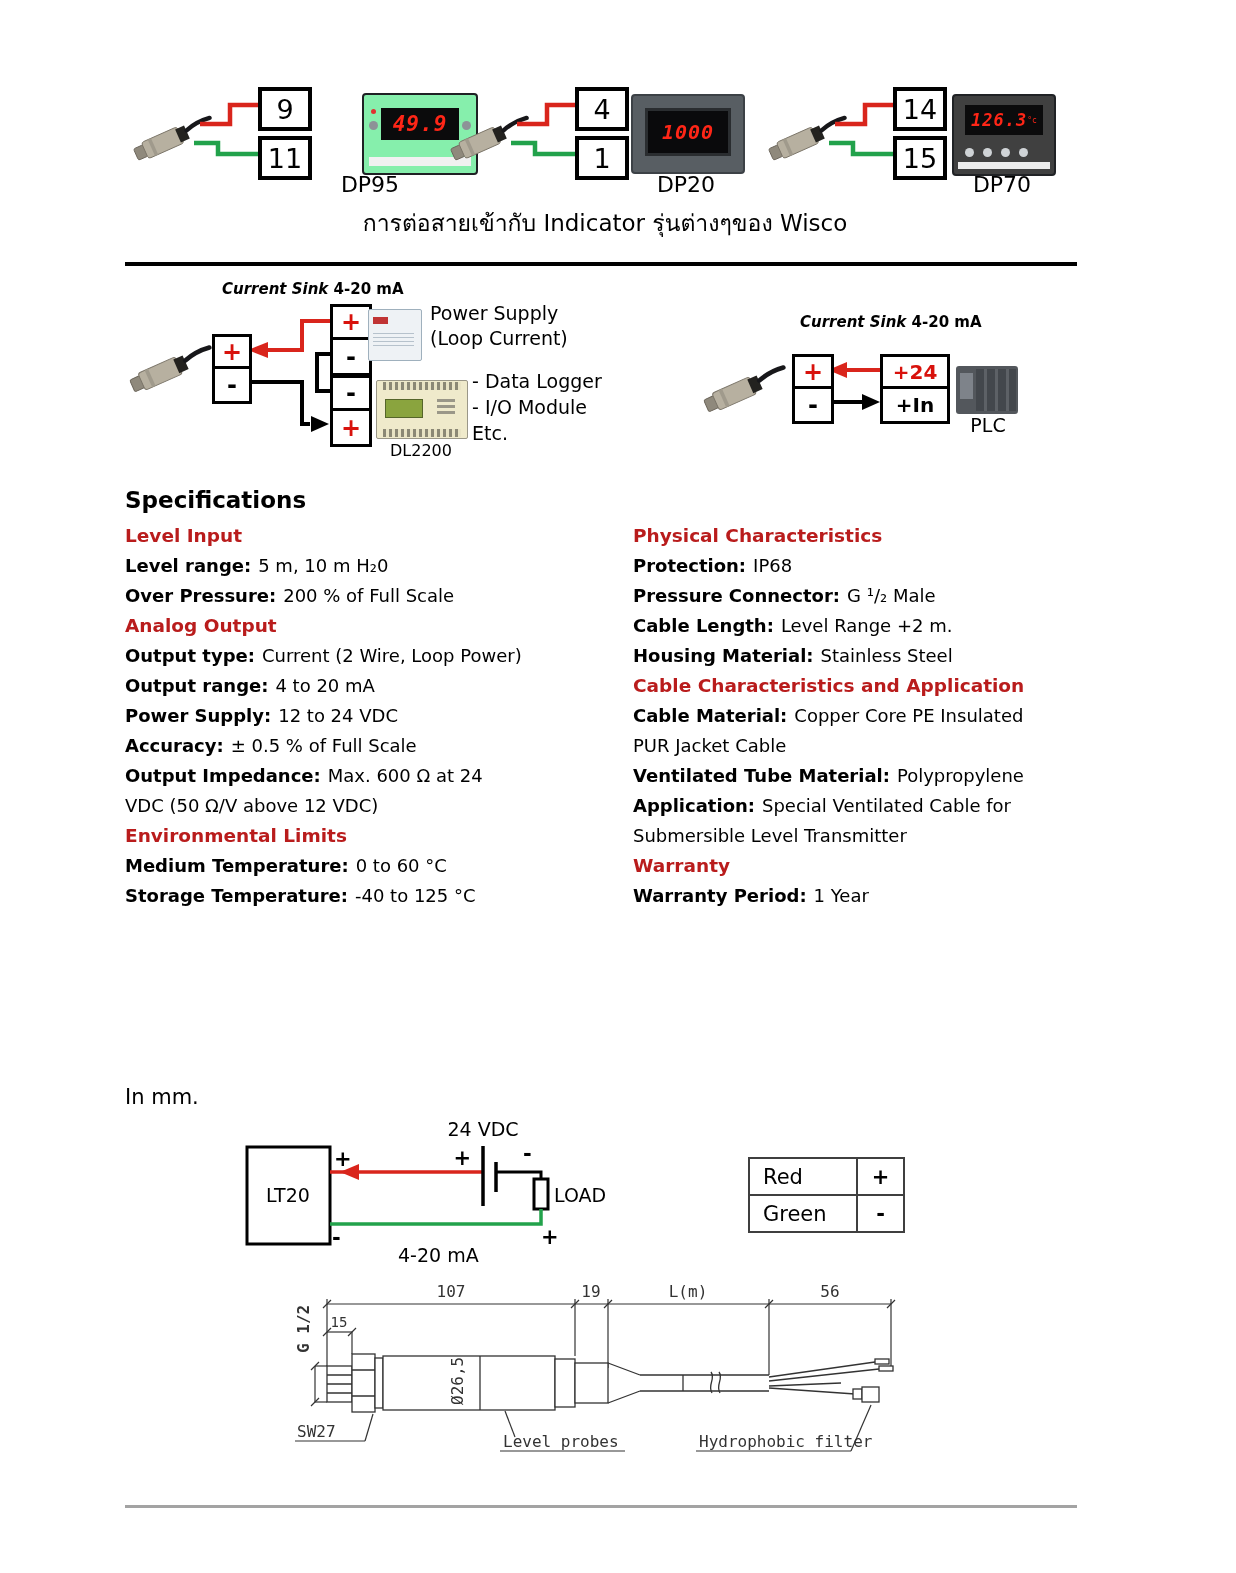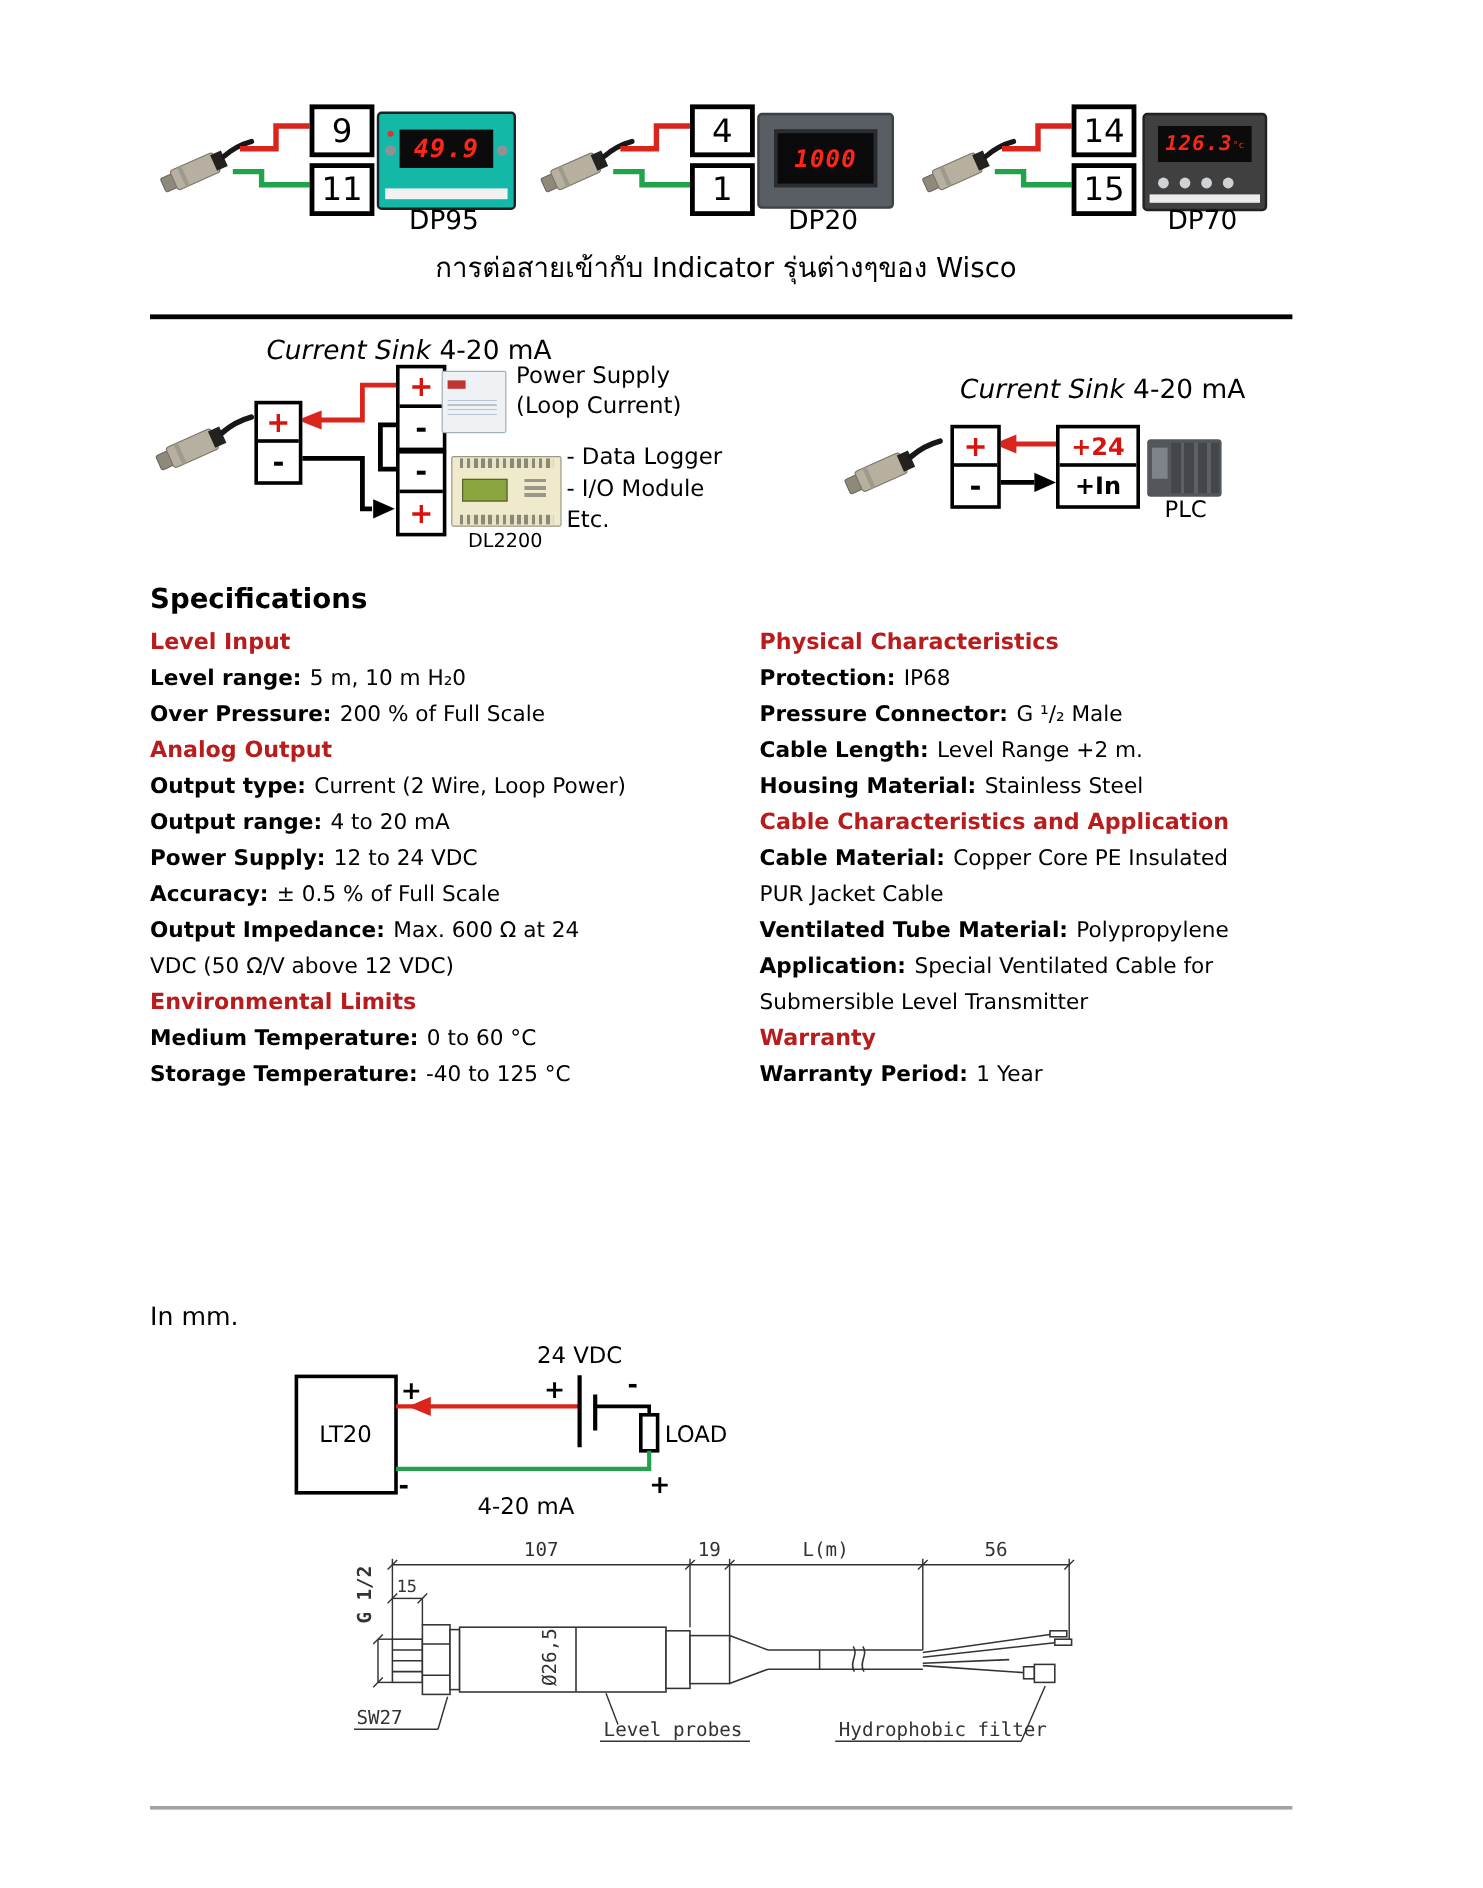--- a/index.html
+++ b/index.html
@@ -13,21 +13,21 @@
   .wire{fill:none;stroke-width:4.5px;}
   .wire.red{stroke:#d9251c;}
   .wire.green{stroke:#22a24b;}
   .tnum-box{position:absolute;width:46px;height:36px;border:4px solid #000;background:#fff;
     display:flex;align-items:center;justify-content:center;font-size:27px;}
   .ind-label{position:absolute;text-align:center;font-size:22px;}
 
   .meter{position:absolute;border-radius:4px;}
   .digits{font-family:"DejaVu Sans Mono","Liberation Mono",monospace;font-weight:bold;
     font-style:italic;color:#ff2617;letter-spacing:1px;}
-  .dp95{width:112px;height:78px;background:#14b8a6;border:2px solid #1f2124;}
+  .dp95{width:112px;height:78px;background:#86efac;border:2px solid #1f2124;margin-left:48px;}
   .dp95 .disp{position:absolute;left:17px;right:17px;top:13px;height:32px;background:#0b0b0c;
     display:flex;align-items:center;justify-content:center;}
   .dp95 .digits{font-size:21px;}
   .dp95 .led{position:absolute;left:7px;top:14px;width:5px;height:5px;border-radius:50%;background:#e03030;}
   .dp95 .btn{position:absolute;width:9px;height:9px;border-radius:50%;background:#8d9297;}
   .dp95 .btn.l{left:5px;top:26px;}
   .dp95 .btn.r{right:5px;top:26px;}
   .dp95 .strip{position:absolute;left:5px;right:5px;bottom:7px;height:9px;background:#f1f1f1;}
   .dp20{width:110px;height:76px;background:#585e63;border:2px solid #3c4146;}
   .dp20 .disp{position:absolute;left:12px;right:12px;top:12px;height:42px;background:#0a0a0c;
@@ -40,21 +40,21 @@
   .dp70 .unit{color:#ff2617;font-size:8px;vertical-align:top;font-family:"DejaVu Sans Mono",monospace;}
   .dp70 .btnrow{position:absolute;left:11px;bottom:17px;display:flex;gap:9px;}
   .dp70 .btnrow i{width:9px;height:9px;border-radius:50%;background:#cfd3d6;}
   .dp70 .strip{position:absolute;left:4px;right:4px;bottom:5px;height:7px;background:#ececec;}
 
   .thai-caption{position:absolute;left:0;top:205px;width:1210px;text-align:center;font-size:23px;}
   .divider{position:absolute;left:125px;top:262px;width:952px;height:4px;background:#000;}
   .footer-line{position:absolute;left:125px;top:1505px;width:952px;height:3px;background:#a3a3a3;}
 
   
-  .cs-title{position:absolute;font-size:22px;font-weight:normal;}
+  .cs-title{position:absolute;font-size:15px;font-weight:bold;}
   .cs-title .em{font-style:italic;}
   .wline{fill:none;stroke-width:4px;stroke:#000;}
   .wline.red{stroke:#d9251c;}
   .tb{position:absolute;display:grid;grid-template-rows:1fr 1fr;border:3.5px solid #000;background:#fff;}
   .tb span{display:flex;align-items:center;justify-content:center;font-weight:bold;font-size:24px;line-height:1;}
   .tb span:first-child{border-bottom:3.5px solid #000;}
   .tb .plus{color:#d8120c;}
   .tb.wide span{font-size:20px;}
   .ps-box{position:absolute;width:52px;height:50px;background:#eef2f5;border:1px solid #9fb0bd;border-radius:2px;}
   .ps-box::before{content:"";position:absolute;left:4px;top:7px;width:15px;height:7px;background:#c03434;}
@@ -298,20 +298,32 @@
     <text x="295" y="43" class="sign">-</text>
     <polyline points="268,54 313,54 313,61" fill="none" stroke="#000" stroke-width="3"></polyline>
     <rect x="306" y="61" width="14" height="30" fill="#fff" stroke="#000" stroke-width="3"></rect>
     <text x="326" y="84" class="dfont">LOAD</text>
     <polyline points="313,91 313,106 102,106" fill="none" stroke="#22a24b" stroke-width="3.5"></polyline>
     <text x="313" y="126" class="sign">+</text>
     <text x="104" y="127" class="sign">-</text>
     <text x="170" y="144" class="dfont">4-20 mA</text>
   </svg>
 
+  <table class="wtable" style="left:748px;top:1157px">
+    <tbody>
+        <tr>
+      <td class="c1">Red</td>
+      <td class="c2">+</td>
+    </tr>
+    <tr>
+      <td class="c1">Green</td>
+      <td class="c2">-</td>
+    </tr>
+  </tbody>
+    </table>
 
   <svg class="abs" style="left:275px;top:1275px" width="655" height="200" viewBox="0 0 655 200">
     <g stroke="#333" stroke-width="1.2" fill="none">
       <line x1="52" y1="29" x2="616" y2="29"></line>
       <line x1="52" y1="24" x2="52" y2="91"></line>
       <line x1="300" y1="24" x2="300" y2="81"></line>
       <line x1="333" y1="24" x2="333" y2="93"></line>
       <line x1="494" y1="24" x2="494" y2="100"></line>
       <line x1="616" y1="24" x2="616" y2="95"></line>
       <path d="M48,33 L56,25 M296,33 L304,25 M329,33 L337,25 M490,33 L498,25 M612,33 L620,25"></path>

